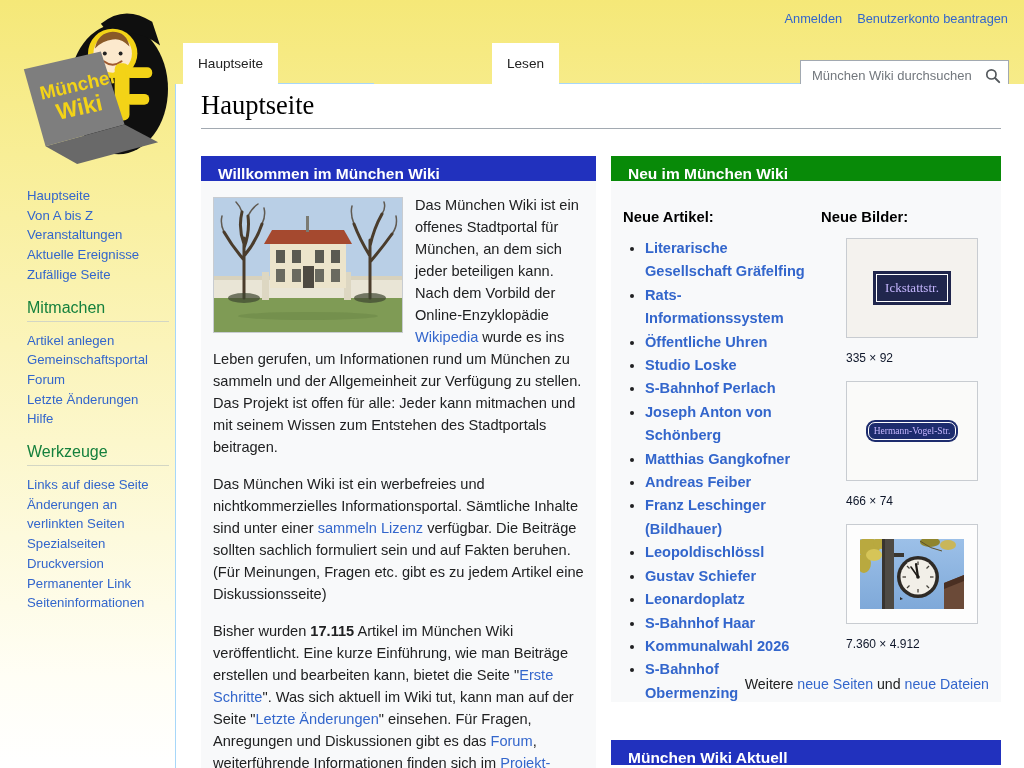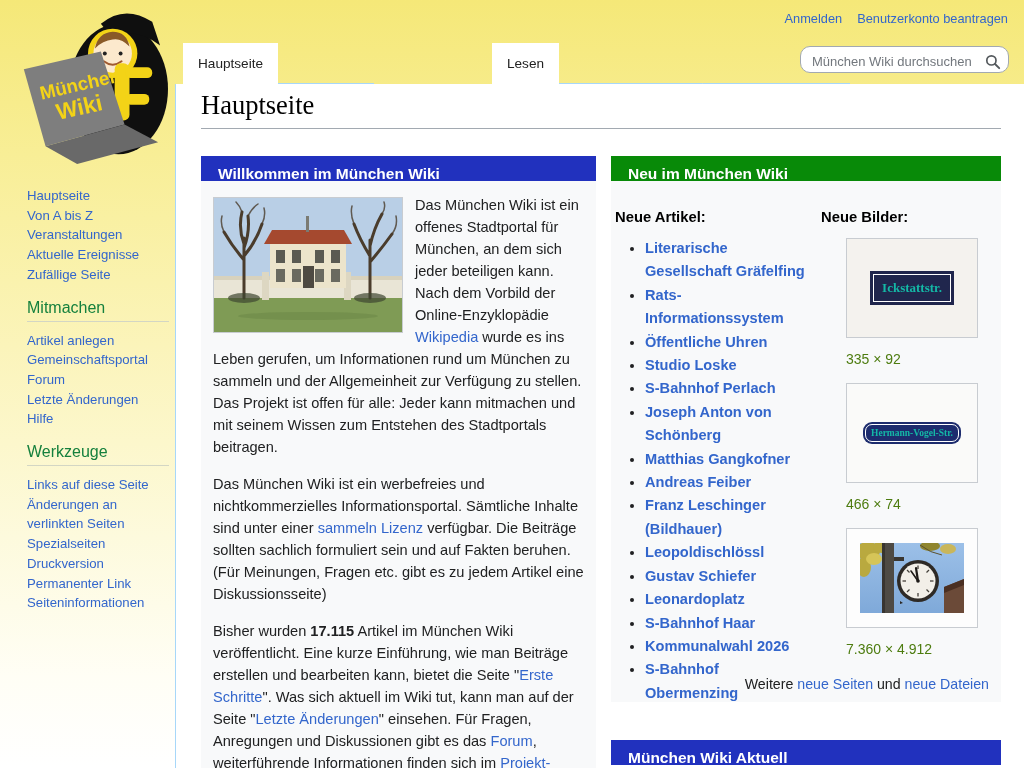--- a/index.html
+++ b/index.html
@@ -21,22 +21,22 @@
   
   .tabs { position:absolute; top:43px; height:41px; display:flex; }
   #tabs-left { left:183px; }
   #tabs-right { left:492px; }
   .tab { padding:0 15px; line-height:42px; font-size:13.6px; white-space:nowrap; cursor:pointer; }
   .tab.active { background:#ffffff; color:#222; }
   .tab.inactive { background:linear-gradient(180deg,#f6fafd 0%,#e1edf6 85%,#dceaf4 100%); color:#3366cc; border-bottom:1px solid #a7d7f9;margin-top:40px; }
   .tab.sep { border-left:1px solid #c3dcf1; }
 
   
-  #search-box { position:absolute; top:46px; right:15px; width:209px; height:27px; background:#fff;
-    border:1px solid #a2a9b1; border-radius:10px; display:flex; align-items:center; padding:4px 7px 0 9px; }
+  #search-box { position:absolute; top:60px; right:15px; width:209px; height:27px; background:#fff;
+    border:1px solid #a2a9b1; border-radius:0; display:flex; align-items:center; padding:4px 7px 0 9px; }
   #search-box input { border:none; outline:none; flex:1; font-size:13px; font-family:"Liberation Sans",sans-serif; background:transparent; color:#202122; min-width:0; }
   #search-box input::placeholder { color:#72777d; }
   #search-icon-btn { flex:0 0 auto; width:16px; height:16px; cursor:pointer; }
 
   
   #sidebar { position:absolute; left:27px; top:186px; width:150px; font-size:13.2px; }
   .sb-list { list-style:none; margin:0 0 0 0; padding:0; line-height:19.7px; }
   .sb-heading { color:#15803d; font-size:16px; margin:14px 0 9px; padding-bottom:4px; border-bottom:1px solid #d3d6c4; width:142px; }
 
   
@@ -51,27 +51,27 @@
 
   #col-left { position:absolute; left:25px; top:72px; width:395px; }
   #welcome-body { padding:13px 12px; height:590px; overflow:hidden; font-size:14.6px; line-height:22px; }
   #welcome-body p { margin:0 0 15px; }
   .villa-thumb { float:left; width:190px; height:136px; border:1px solid #c8ccd1; background:#fff; margin:3px 12px 8px 0; }
   .villa-thumb svg { display:block; }
 
   #col-right { position:absolute; left:435px; top:72px; width:390px; }
   #new-body { position:relative; height:521px; }
   .sub-heading { position:absolute; top:28px; font-weight:bold; font-size:14.8px; color:#000; }
-  .articles-h { left:4px; }
+  .articles-h { left:12px; }
   .images-h { left:210px; }
   ul.articles { position:absolute; left:14px; top:56px; width:184px; margin:0; padding:0 0 0 20px; font-size:14.6px; line-height:23.4px; color:#202122;font-weight:bold; }
   .images-col { position:absolute; left:235px; top:57px; width:132px; }
   .thumb { width:132px; height:100px; background:#fff; border:1px solid #c8ccd1; display:flex; align-items:center; justify-content:center; cursor:pointer; }
-  .thumb-caption { font-size:14px; color:#4d7c0f; margin:13px 0 16px; }
-  .street-sign { color:#14b8a6; font-family:"Liberation Serif", serif; font-weight:bold; text-align:left; }
+  .thumb-caption { font-size:12px; color:#0f172a; margin:13px 0 16px; }
+  .street-sign { color:#c4b5fd; font-family:"Liberation Serif", serif; font-weight:normal; text-align:left; }
   .s1 { background:#20264d; font-size:13px; padding:5px 8px; border:1px solid #fff; box-shadow:0 0 0 3px #20264d; }
   .t1 { background:#f4f2ee; }
   .s2 { background:#1d2c6e; font-size:9.5px; padding:3px 5px; border:1px solid #fff; border-radius:7px; box-shadow:0 0 0 2px #1d2c6e; }
   .t2 { background:#fafaf9; }
   .t3 { background:#fdfdfd; }
   .more-line { position:absolute; right:12px; bottom:10px; font-size:14.2px; color:#202122; }
 
   #aktuell { position:absolute; left:435px; top:656px; width:390px; }
 </style>
 </head>

